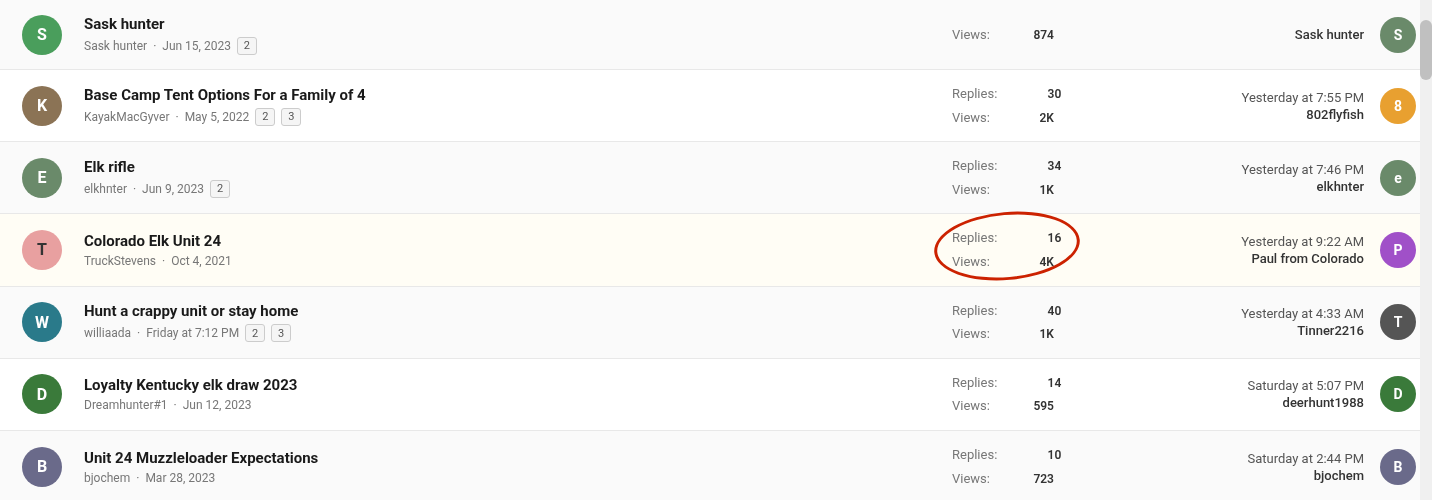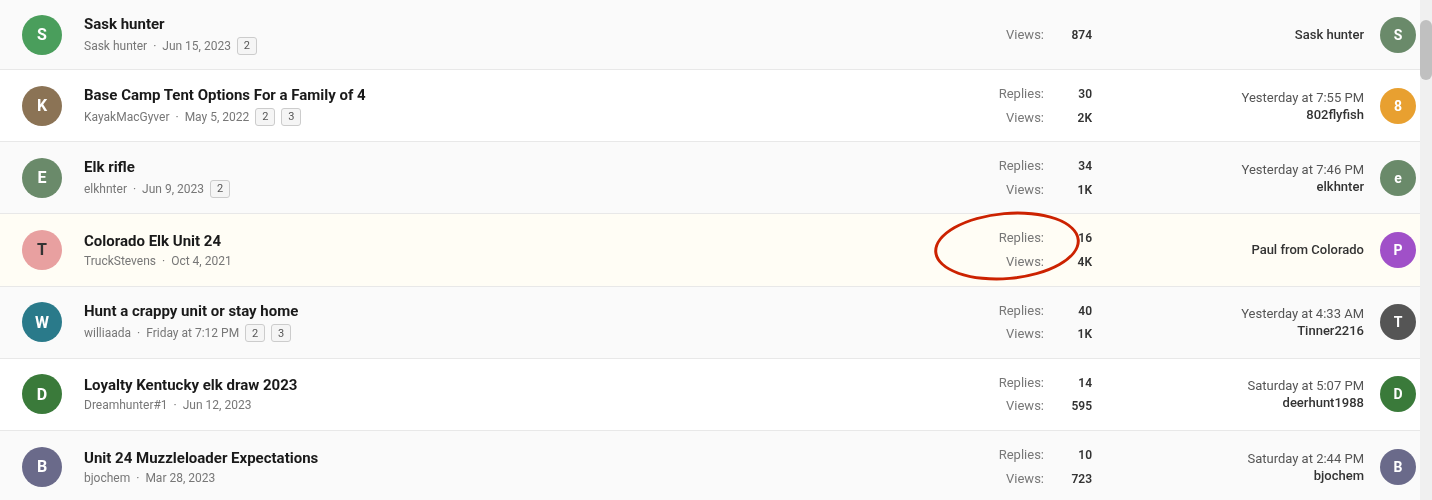--- a/index.html
+++ b/index.html
@@ -87,23 +87,22 @@
       text-decoration: none;
     }
     .stats-col {
       width: 160px;
       flex-shrink: 0;
       text-align: right;
       padding-right: 20px;
     }
     .stats-row {
       display: flex;
-      justify-content: flex-end;
       align-items: baseline;
-      gap: 8px;
+      gap: 24px;
       line-height: 1.8;
     }
     .stats-label {
       color: #777;
       font-size: 13px;
     }
     .stats-value {
       font-weight: 600;
       font-size: 12px;
       color: #333;
@@ -292,20 +291,21 @@
         <div class="stats-row">
           <span class="stats-label">Replies:</span>
           <span class="stats-value">16</span>
         </div>
         <div class="stats-row">
           <span class="stats-label">Views:</span>
           <span class="stats-value">4K</span>
         </div>
       </div>
       <div class="last-post-col">
+        <div class="last-post-time">Yesterday at 9:22 AM</div>
         <div class="last-post-user">Paul from Colorado</div>
       </div>
       <div class="last-avatar-col">
         <div class="last-avatar last-avatar-P">P</div>
       </div>
     </div>
     <div class="thread-row">
       <div class="avatar-col">
         <div class="avatar avatar-W">W</div>
       </div>

